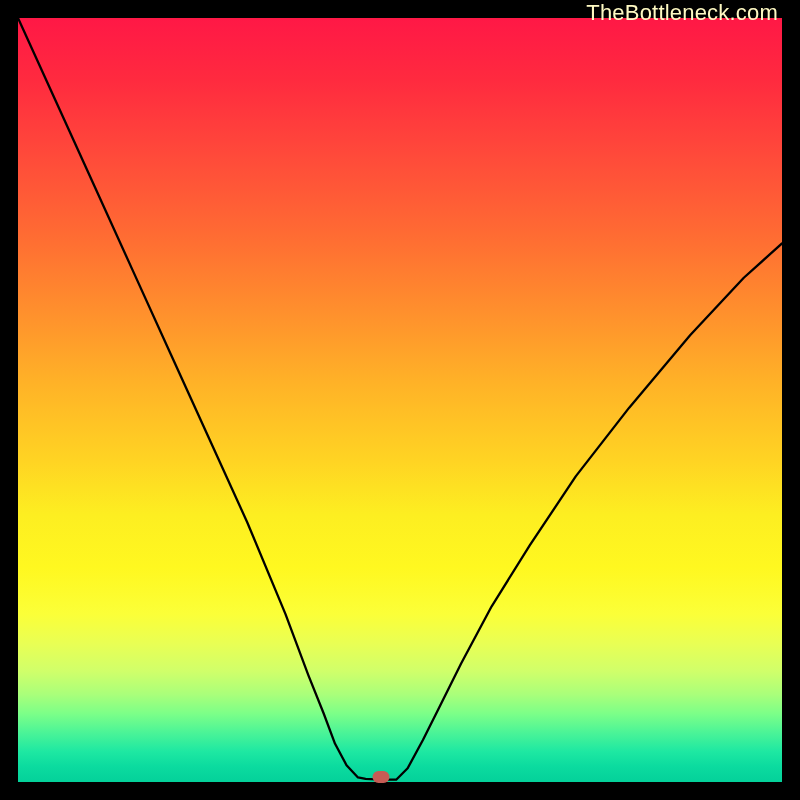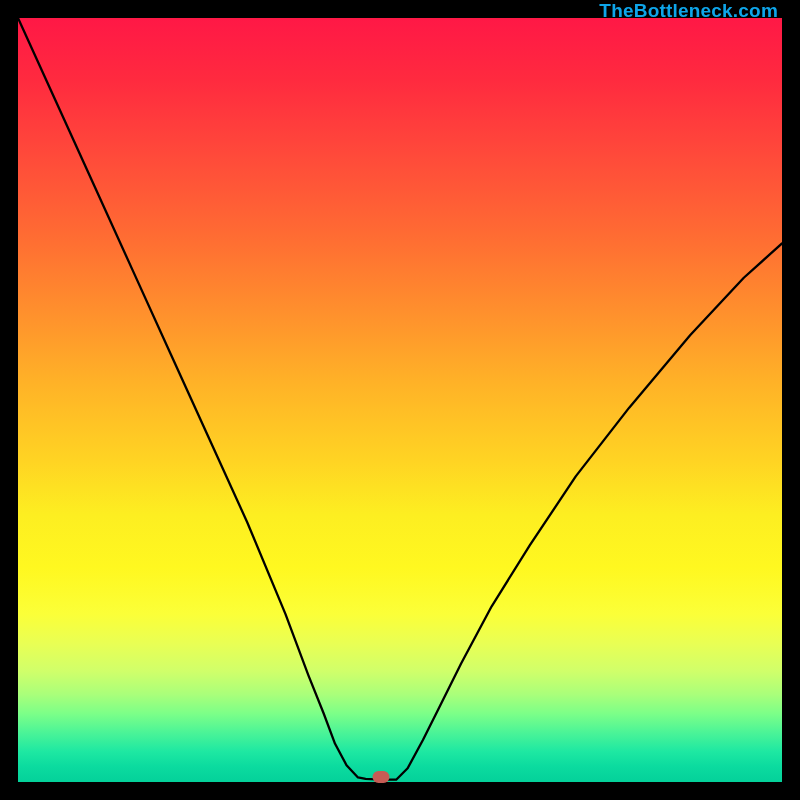--- a/index.html
+++ b/index.html
@@ -56,23 +56,23 @@
     width: 17px;
     height: 12px;
     background: #c65c55;
     border-radius: 6px;
     transform: translate(-50%, -50%);
   }
   .watermark {
     position: absolute;
     top: 0px;
     right: 22px;
-    color: #0ea5e9;
-    font-size: 19px;
-    font-weight: 700;
+    color: #fef9c3;
+    font-size: 22px;
+    font-weight: 400;
     letter-spacing: 0.2px;
     user-select: none;
   }
 </style>
 </head>
 <body>
 
 <div class="frame">
 
   <div class="plot-area">

